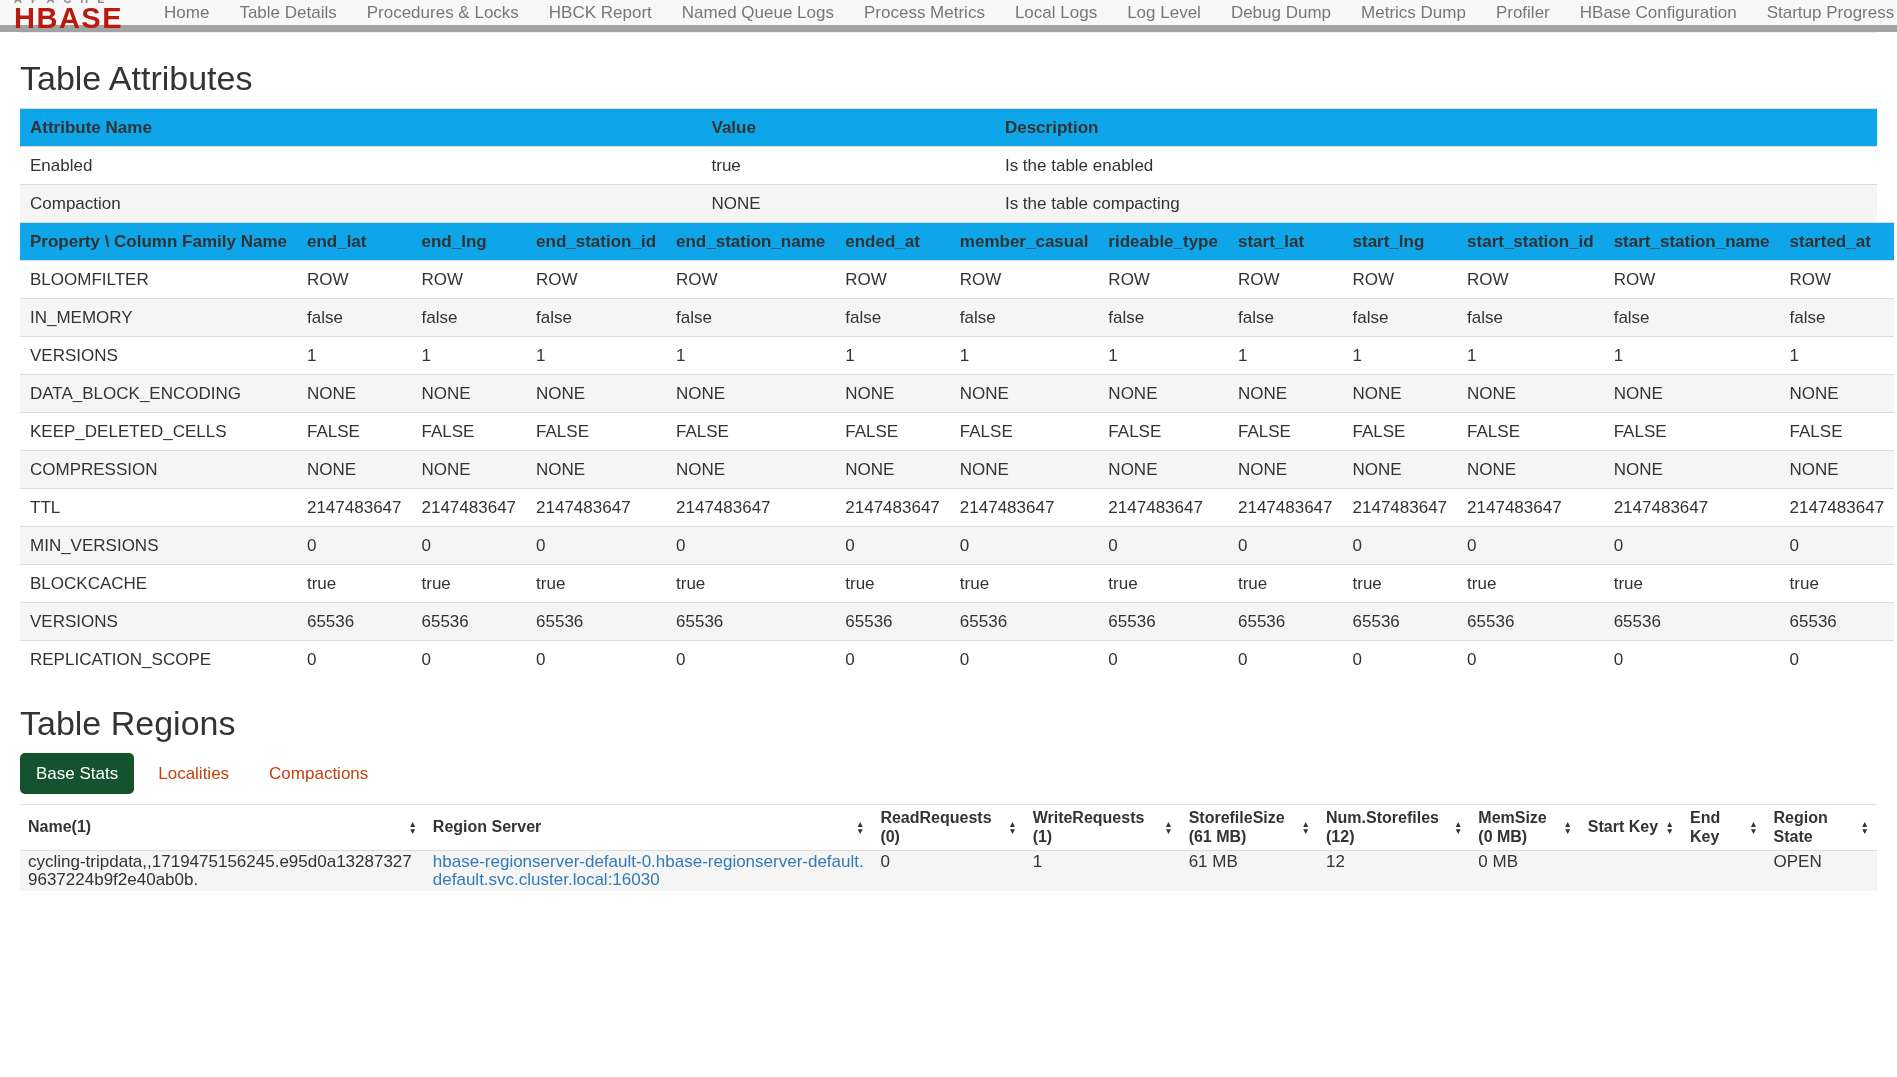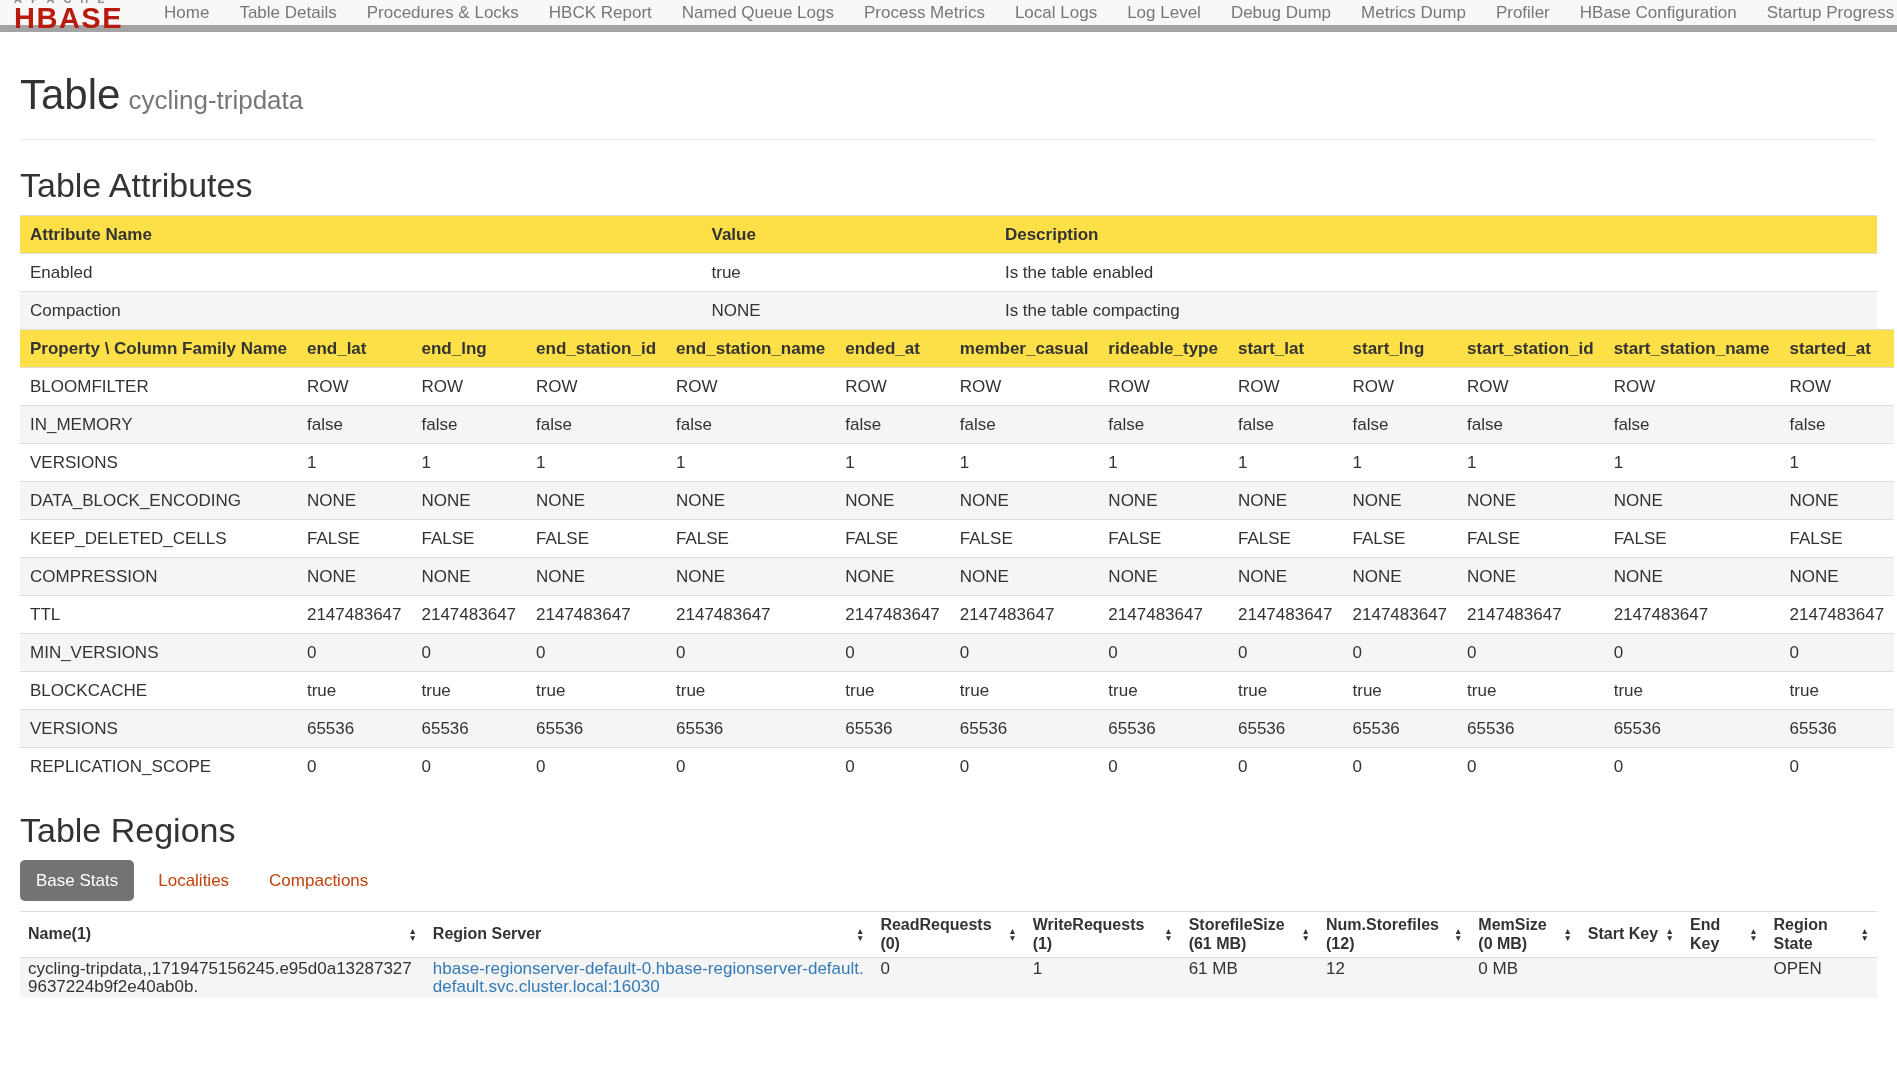--- a/index.html
+++ b/index.html
@@ -26,28 +26,28 @@
   h1 small { font-size:26px; color:#777; font-weight:400; margin-left:8px; }
   hr { border:0; border-top:1px solid #eee; margin:0; }
   h2 { margin:26px 0 10px; font-size:34px; line-height:39px; font-weight:400; color:#333; }
   
   table { width:100%; border-collapse:collapse; table-layout:auto; }
   .data-table th, .data-table td {
     padding:8px 10px; text-align:left; vertical-align:top;
     border-top:1px solid #ddd; line-height:21px; font-size:17px;
   }
   .data-table thead th { font-weight:bold; white-space:nowrap; }
-  .attr-table thead tr, .schema-table thead tr { background:#fde047; }
+  .attr-table thead tr, .schema-table thead tr { background:#0ea5e9; }
   .attr-table tbody tr:nth-child(even),
   .schema-table tbody tr:nth-child(even) { background:#f5f5f5; }
   
   .tabs { display:flex; align-items:center; gap:8px; margin:6px 0 10px; }
   .tab { padding:10px 16px; line-height:21px; font-size:17px; border-radius:5px;
          color:#c2410c; text-decoration:none; cursor:pointer; }
-  .tab.active { background:#737373; color:#fff; }
+  .tab.active { background:#14532d; color:#fff; }
   .regions-table th {
     padding:4px 8px; font-size:16px; font-weight:bold; line-height:18.5px;
     text-align:left; vertical-align:middle; border-top:1px solid #ddd; cursor:pointer;
   }
   .regions-table td {
     padding:2px 8px; font-size:17px; line-height:18px;
     text-align:left; vertical-align:top; border-top:1px solid #ddd;
   }
   .regions-table tbody tr:nth-child(odd) { background:#f5f5f5; }
   .th-inner { display:flex; justify-content:space-between; align-items:center; gap:4px; }
@@ -101,23 +101,20 @@
       <li>
         <a>HBase Configuration</a>
       </li>
       <li>
         <a>Startup Progress</a>
       </li>
     </ul>
 </nav>
 
 <div class="container">
-  <h1>
-    <span>Table</span><small>cycling-tripdata</small>
-  </h1>
   <hr>
 
   <h2>Table Attributes</h2>
   <table class="data-table attr-table">
     <colgroup>
         <col style="width:36.7%">
         <col style="width:15.8%">
         <col style="width:47.5%">
       </colgroup>
     <thead>

